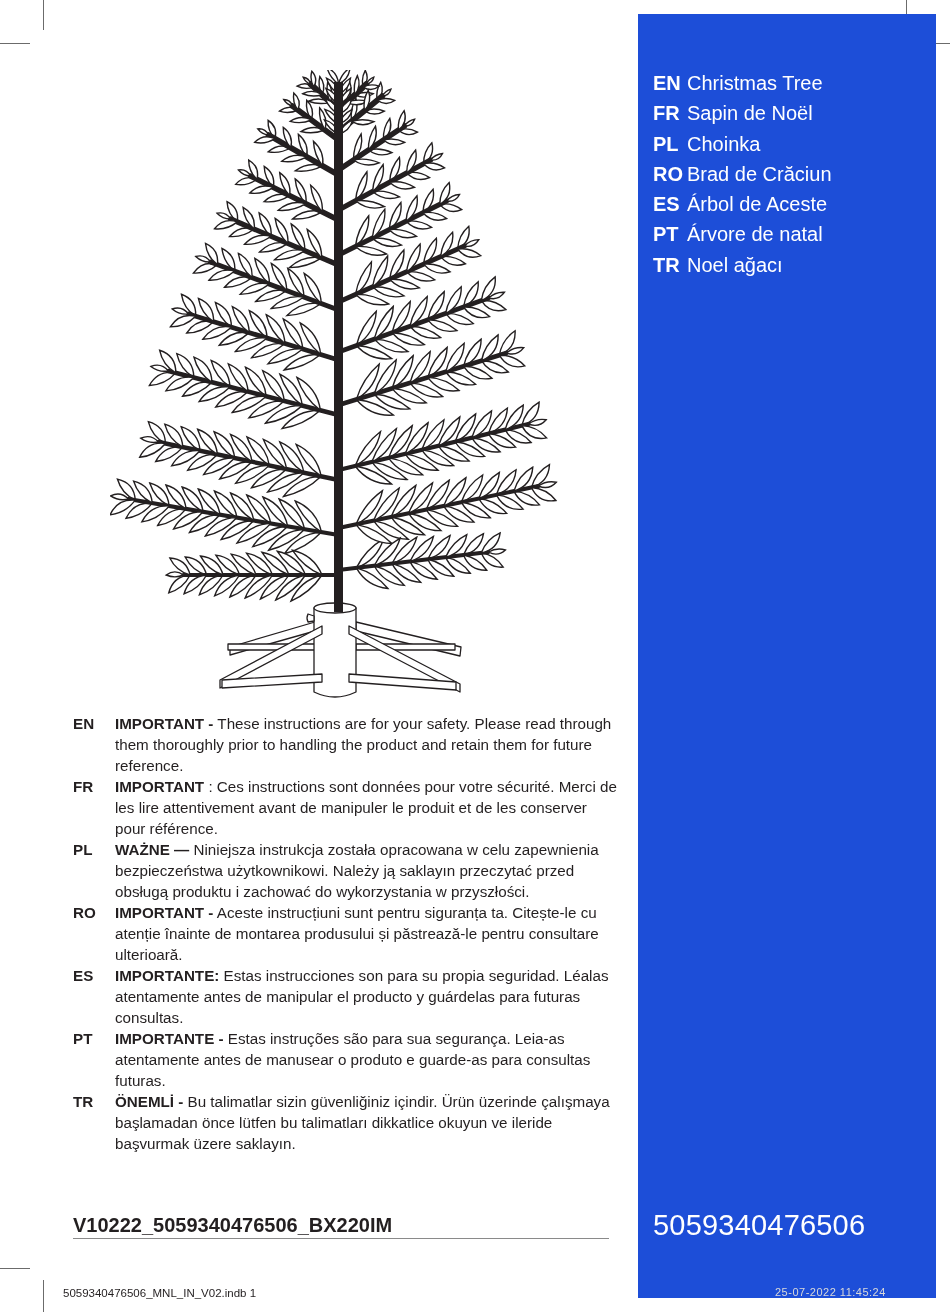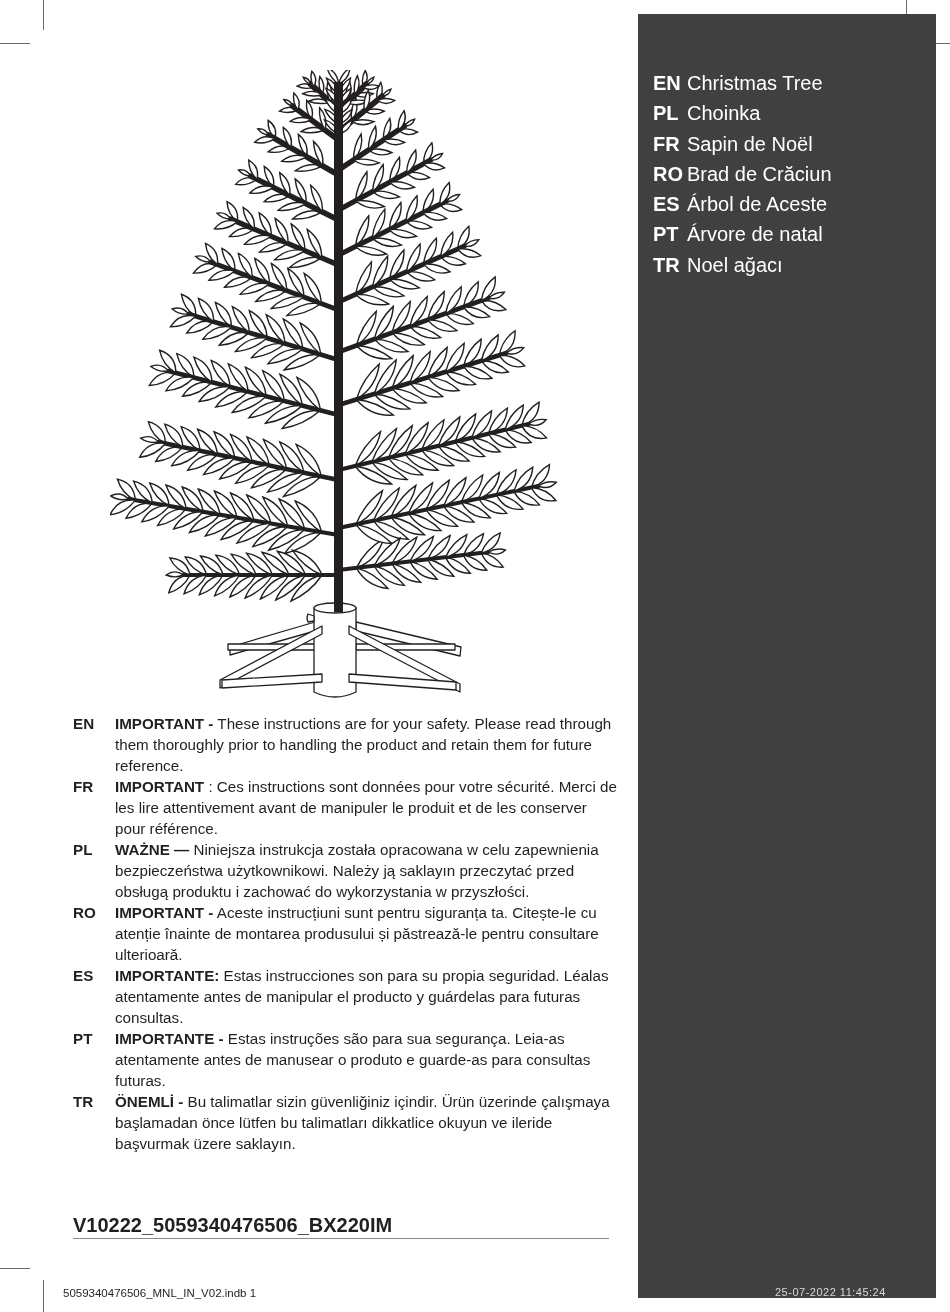--- a/index.html
+++ b/index.html
@@ -6,21 +6,21 @@
   body {
     width: 950px; height: 1312px; position: relative; overflow: hidden;
     font-family: "Liberation Sans", sans-serif; color: #231f20;
   }
   .crop { position: absolute; background: #6b6b6b; }
   .crop.v { width: 1px; }
   .crop.h { height: 1px; }
 
   #panel {
     position: absolute; left: 638px; top: 14px; width: 298px; height: 1284px;
-    background: #404040; color: #ffffff;
+    background: #1d4ed8; color: #ffffff;
   }
   #titles { position: absolute; left: 15px; top: 54px; margin: 0; padding: 0; list-style: none; }
   #titles li { font-size: 20px; line-height: 30.3px; white-space: nowrap; }
   #titles .code { font-weight: bold; display: inline-block; min-width: 34px; }
   #barcode-number {
     position: absolute; left: 15px; top: 1195px; font-size: 29px; letter-spacing: 0.2px;
   }
   #timestamp {
     position: absolute; left: 137px; top: 1272px; font-size: 11px; color: #d8d8d8;
     letter-spacing: 0.5px; white-space: nowrap;
@@ -50,27 +50,28 @@
 <div class="crop v" style="left:43px;top:0;height:30px;"></div>
 <div class="crop h" style="left:0;top:43px;width:30px;"></div>
 <div class="crop v" style="left:906px;top:0;height:30px;"></div>
 <div class="crop h" style="left:918px;top:43px;width:32px;"></div>
 <div class="crop h" style="left:0;top:1268px;width:30px;"></div>
 <div class="crop v" style="left:43px;top:1280px;height:32px;"></div>
 
 <div id="panel">
   <ul id="titles">
     <li><span class="code">EN</span><span>Christmas Tree</span></li>
+    <li><span class="code">FR</span><span>Sapin de Noël</span></li>
     <li><span class="code">PL</span><span>Choinka</span></li>
-    <li><span class="code">FR</span><span>Sapin de Noël</span></li>
     <li><span class="code">RO</span><span>Brad de Crăciun</span></li>
     <li><span class="code">ES</span><span>Árbol de Aceste</span></li>
     <li><span class="code">PT</span><span>Árvore de natal</span></li>
     <li><span class="code">TR</span><span>Noel ağacı</span></li>
   </ul>
+  <div id="barcode-number">5059340476506</div>
   <div id="timestamp">25-07-2022   11:45:24</div>
 </div>
 
 <div id="tree-wrap">
   <svg id="tree" viewBox="0 0 460 630" xmlns="http://www.w3.org/2000/svg">
     <g id="leaves-back">
         <path d="M220.26470588235293 32.35294117647059 Q209.66814979092308 26.090470263731884 198.49678098198214 31.25826107474 Q209.20829961691425 35.23467964272934 220.26470588235293 32.35294117647059 Z" fill="#ffffff" stroke="#231f20" stroke-width="1.4"></path>
         <path d="M212.02941176470588 24.705882352941174 Q216.57287406134995 14.91344744592143 209.75991081259392 6.539776636751498 Q207.48773362502988 16.04845872420128 212.02941176470588 24.705882352941174 Z" fill="#ffffff" stroke="#231f20" stroke-width="1.4"></path>
         <path d="M203.79411764705884 17.058823529411764 Q195.7189428182202 10.92314953965344 187.0689552718705 16.21773727364193 Q195.25909264421136 20.067358918650893 203.79411764705884 17.058823529411764 Z" fill="#ffffff" stroke="#231f20" stroke-width="1.4"></path>
         <path d="M236.73529411764707 32.35294117647059 Q243.76446240999087 22.248668018562288 239.43720515693457 10.725630762804183 Q234.6793219736708 21.11365674028244 236.73529411764707 32.35294117647059 Z" fill="#ffffff" stroke="#231f20" stroke-width="1.4"></path>

